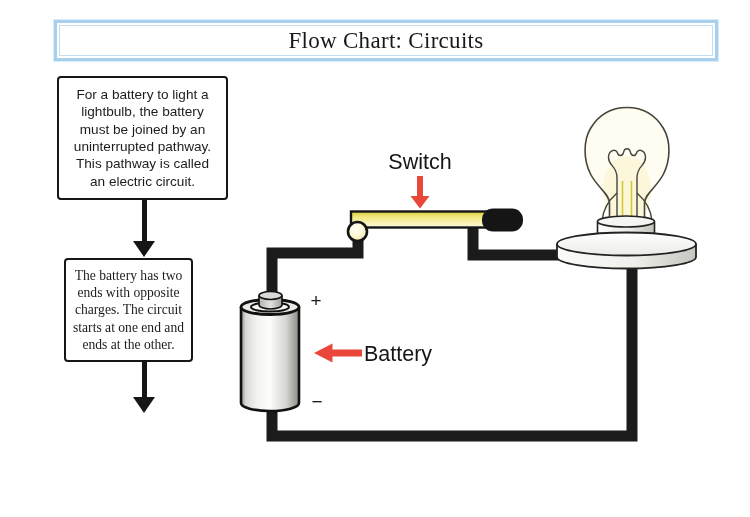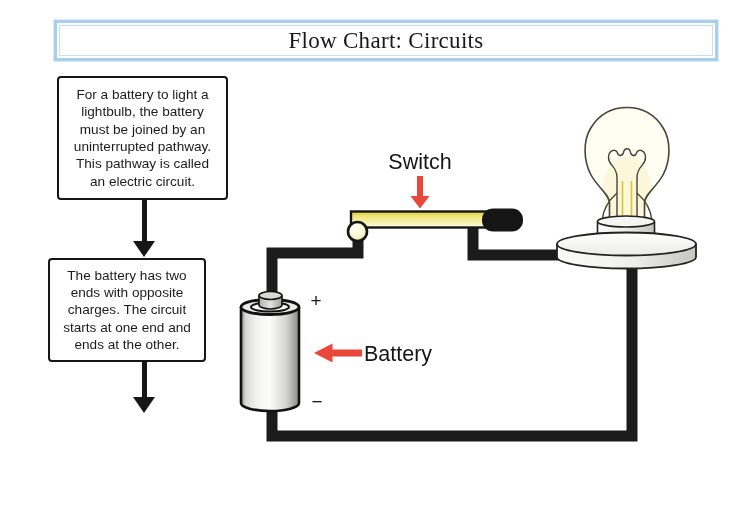--- a/index.html
+++ b/index.html
@@ -21,21 +21,21 @@
   }
   
   .flow-box {
     position:absolute; box-sizing:border-box; background:#ffffff;
     border:2.5px solid #161616; border-radius:4px;
     display:flex; align-items:center; justify-content:center;
     text-align:center; font-size:13.6px; line-height:17.3px; color:#1c1c1c;
     padding:3px 4px; z-index:2;
   }
   #step1 { left:57px;  top:76px;  width:171px; height:124px; }
-  #step2 { left:48px;  top:258px; width:158px; height:104px; }
+  #step2 { left:64px;  top:258px; width:129px; height:104px;font-family:Liberation Serif, serif; }
   
   .arrow-shaft { position:absolute; width:5px; background:#161616; left:142px; z-index:1; }
   #shaft1 { top:199px; height:45px; }
   #shaft2 { top:361px; height:38px; }
   .arrow-head {
     position:absolute; left:133px; width:0; height:0; z-index:1;
     border-left:11px solid transparent; border-right:11px solid transparent;
     border-top:16px solid #161616;
   }
   #head1 { top:241px; }

